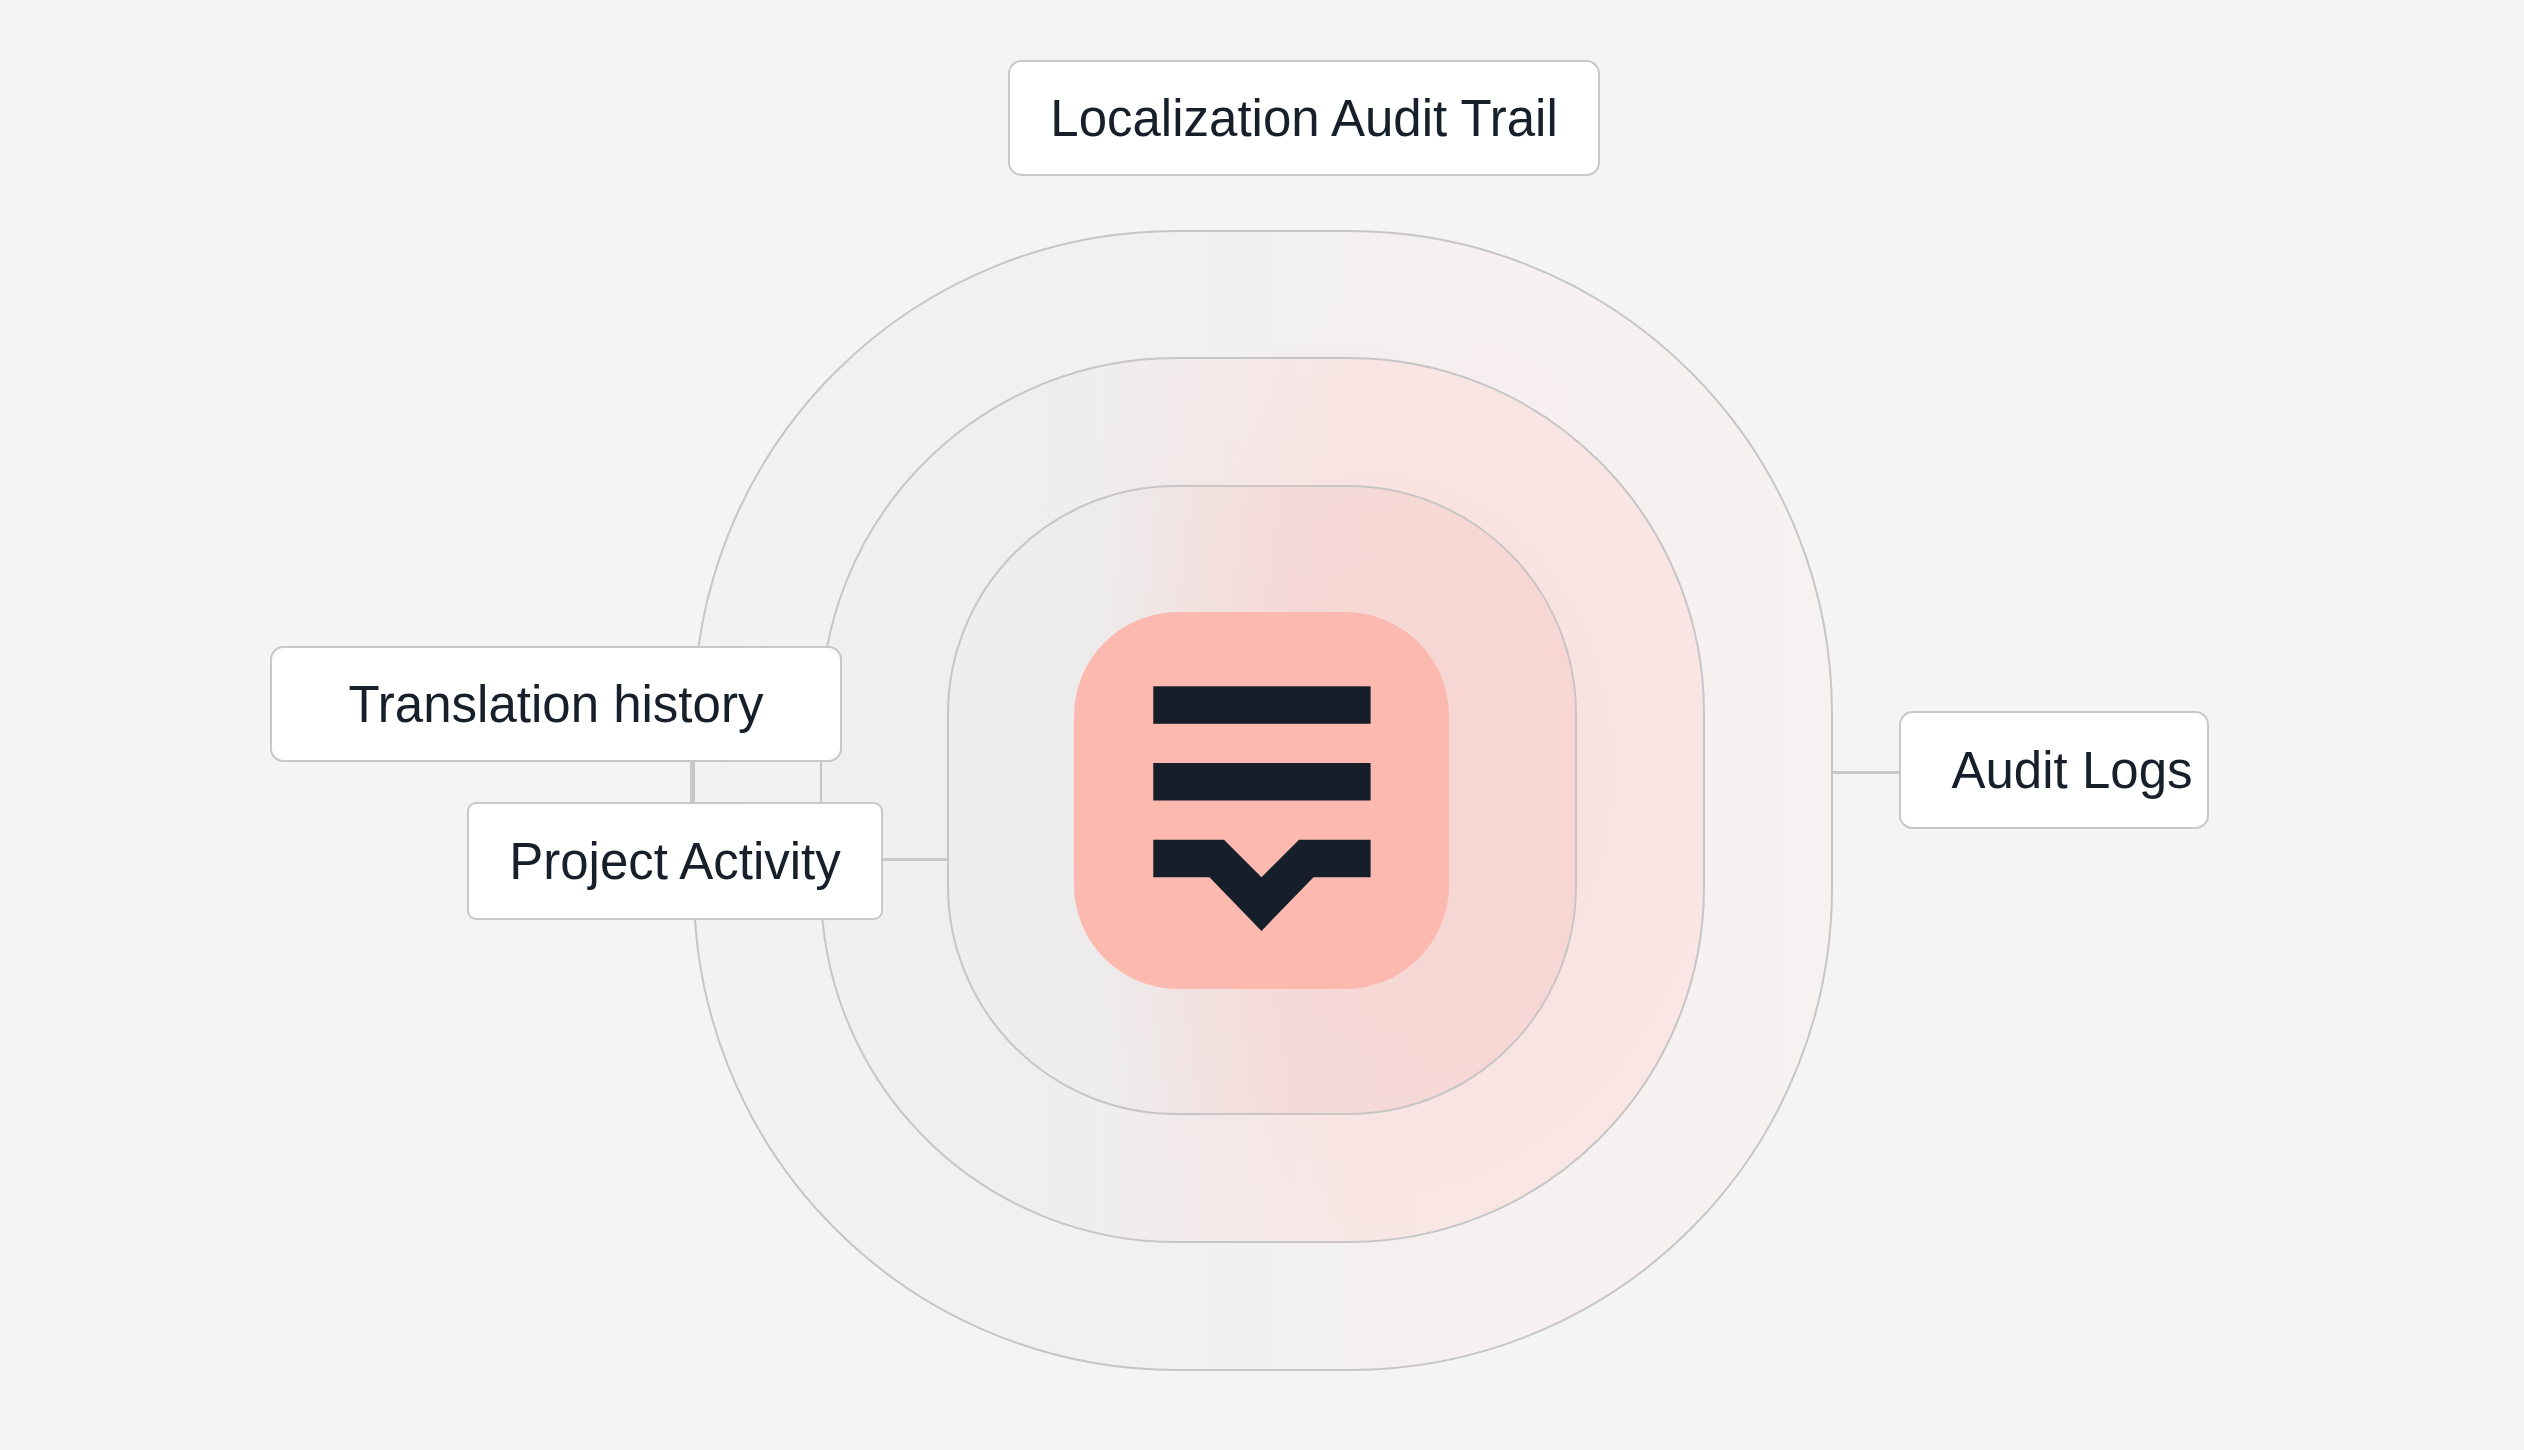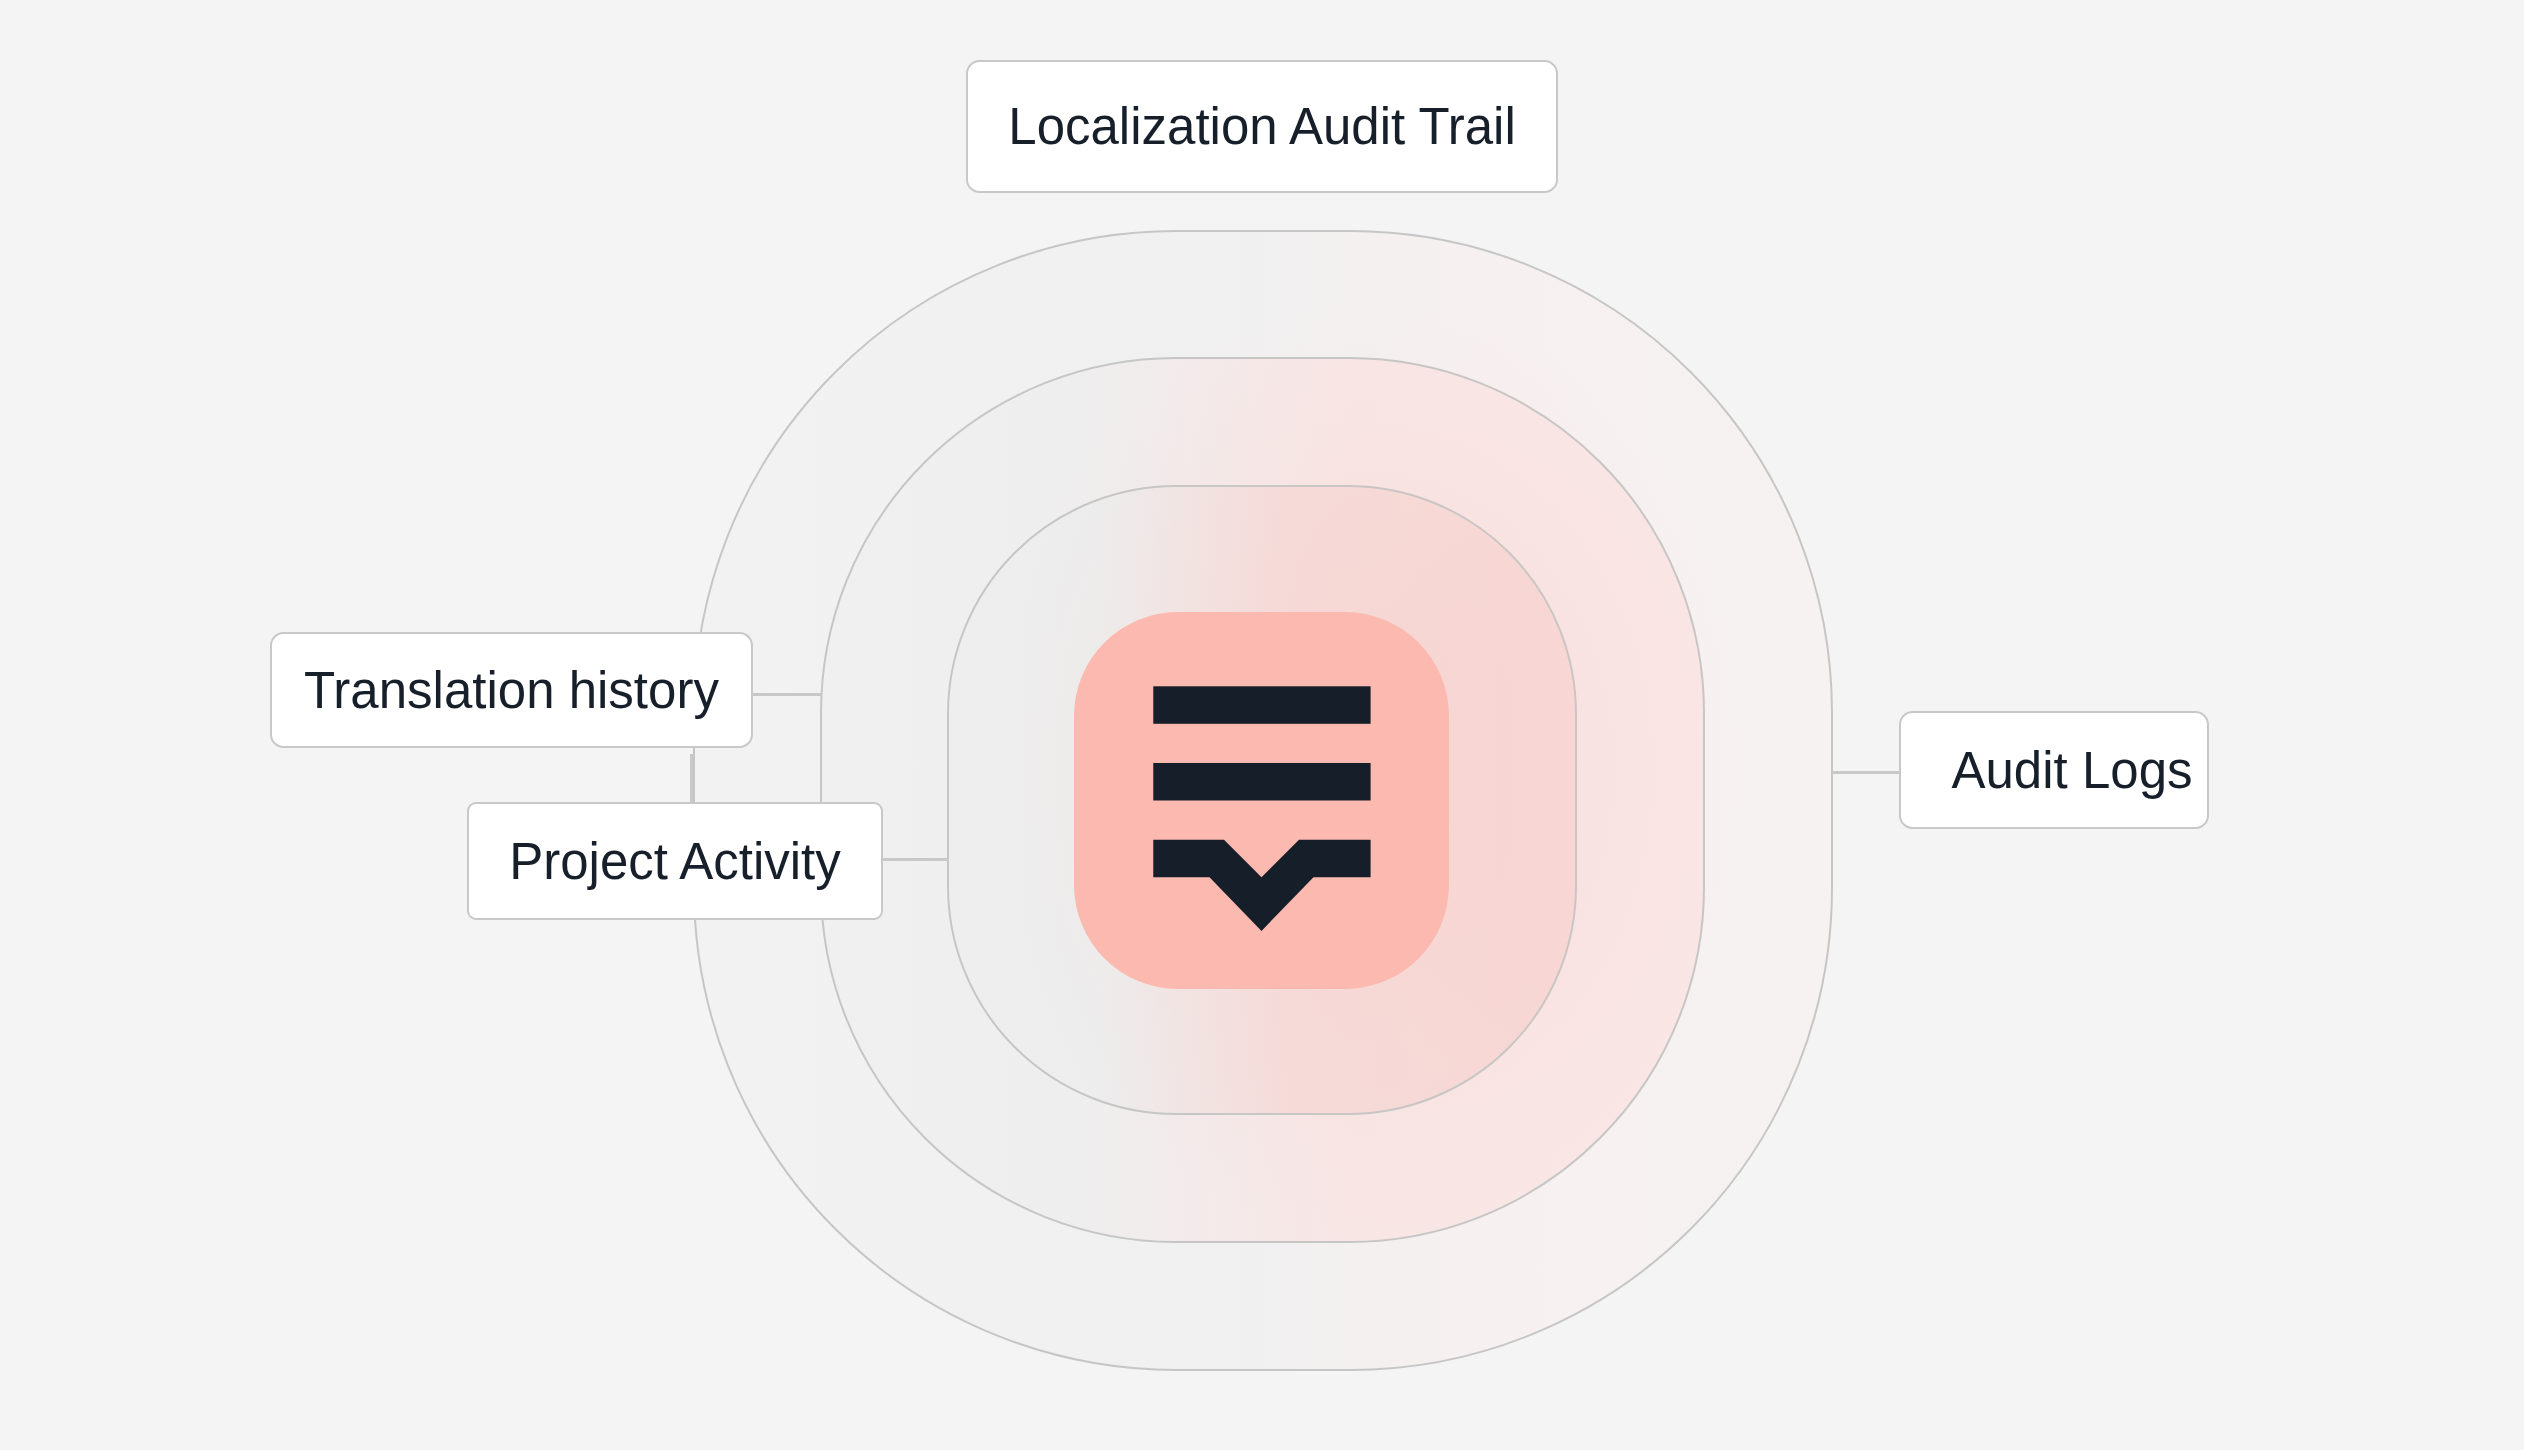--- a/index.html
+++ b/index.html
@@ -27,22 +27,22 @@
     position:absolute; left:1074px; top:612px; width:375px; height:377px;
     background:#fbb9b0; border-radius:104px;
   }
   .icon-box svg { position:absolute; left:0; top:0; }
   .label {
     position:absolute; box-sizing:border-box; background:#ffffff;
     border:2.6px solid #c8c8c8; border-radius:13.6px;
     display:flex; align-items:center; justify-content:center;
     color:#17202a; font-size:51px; letter-spacing:0px; white-space:nowrap;
   }
-  #title-box { left:966px; top:60px; width:592px; height:133px; font-size:51px; }
-  #box-translation { left:270px; top:632px; width:483px; height:116px; }
+  #title-box { left:1008px; top:60px; width:592px; height:116px; font-size:51px; }
+  #box-translation { left:270px; top:646px; width:572px; height:116px; }
   #box-project { left:467px; top:802px; width:416px; height:118px;border-radius:9px; }
   #box-audit { left:1899px; top:711px; width:310px; height:118px;padding-left:36px; }
   .conn { position:absolute; background:#c8c8c8; }
 </style>
 </head>
 <body>
 
 <div class="ring" id="ring-outer"></div>
 <div class="ring" id="ring-mid"></div>
 <div class="ring" id="ring-inner"></div>

